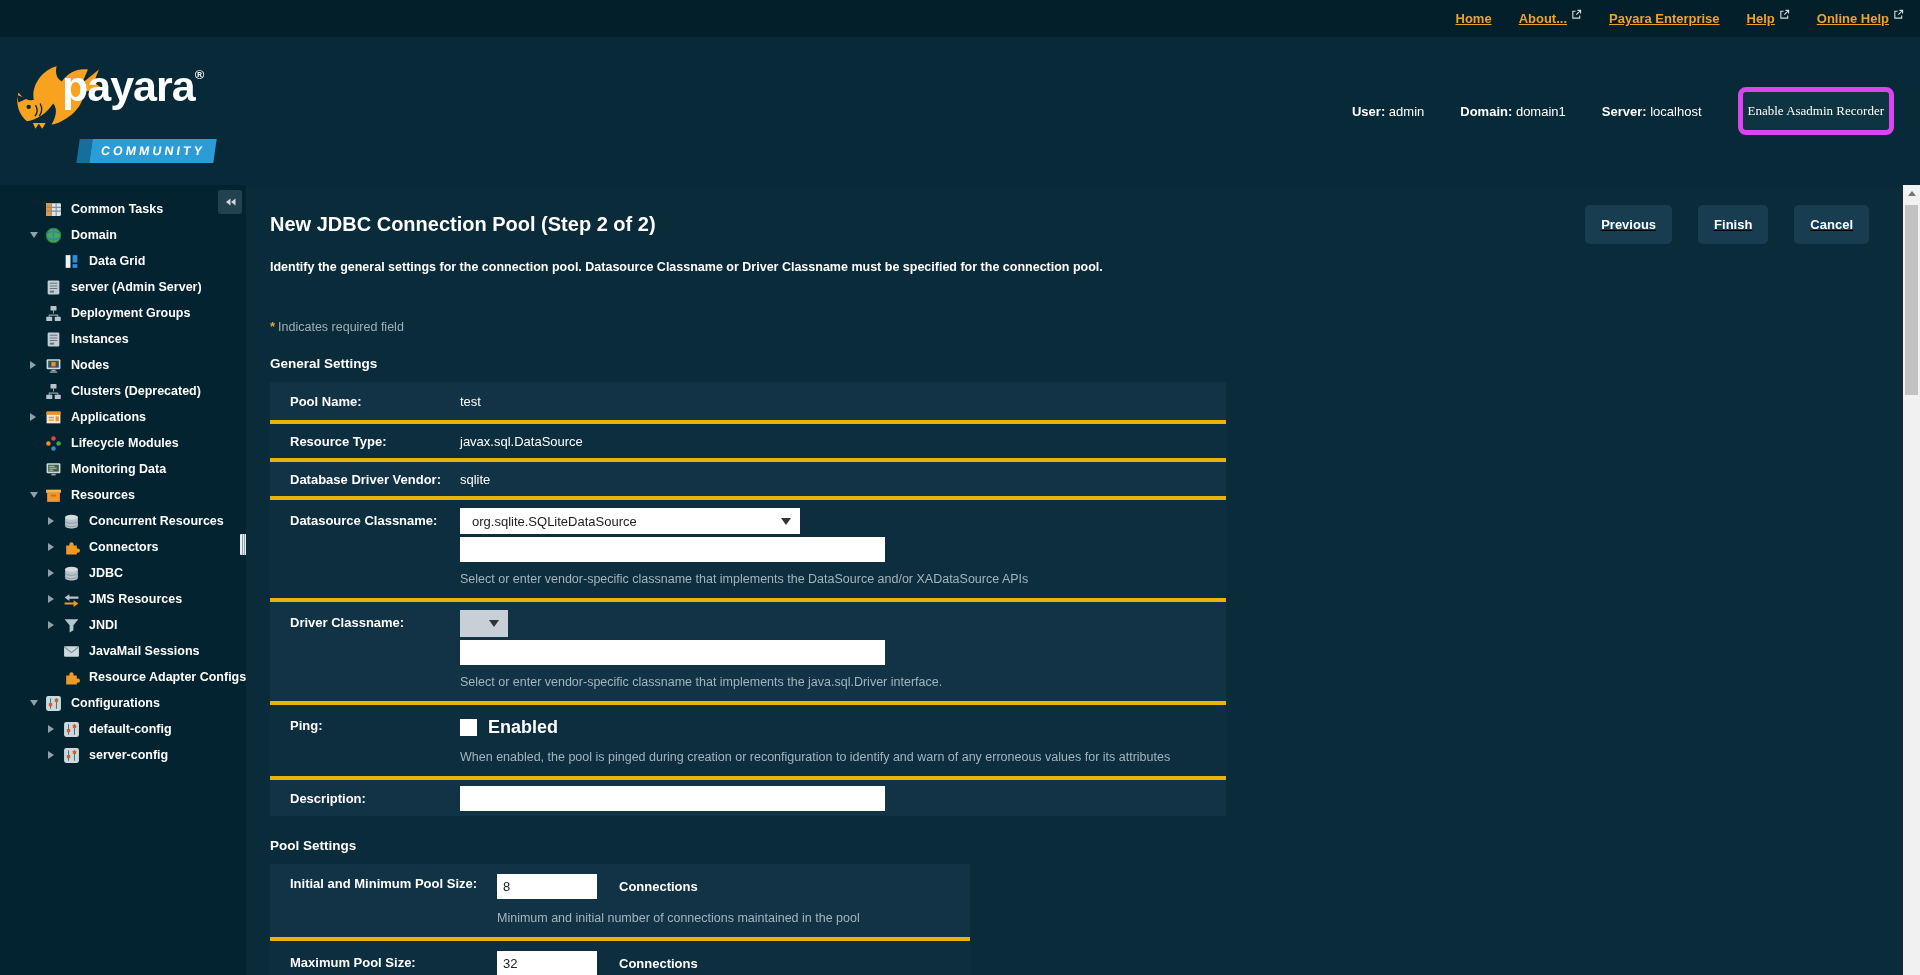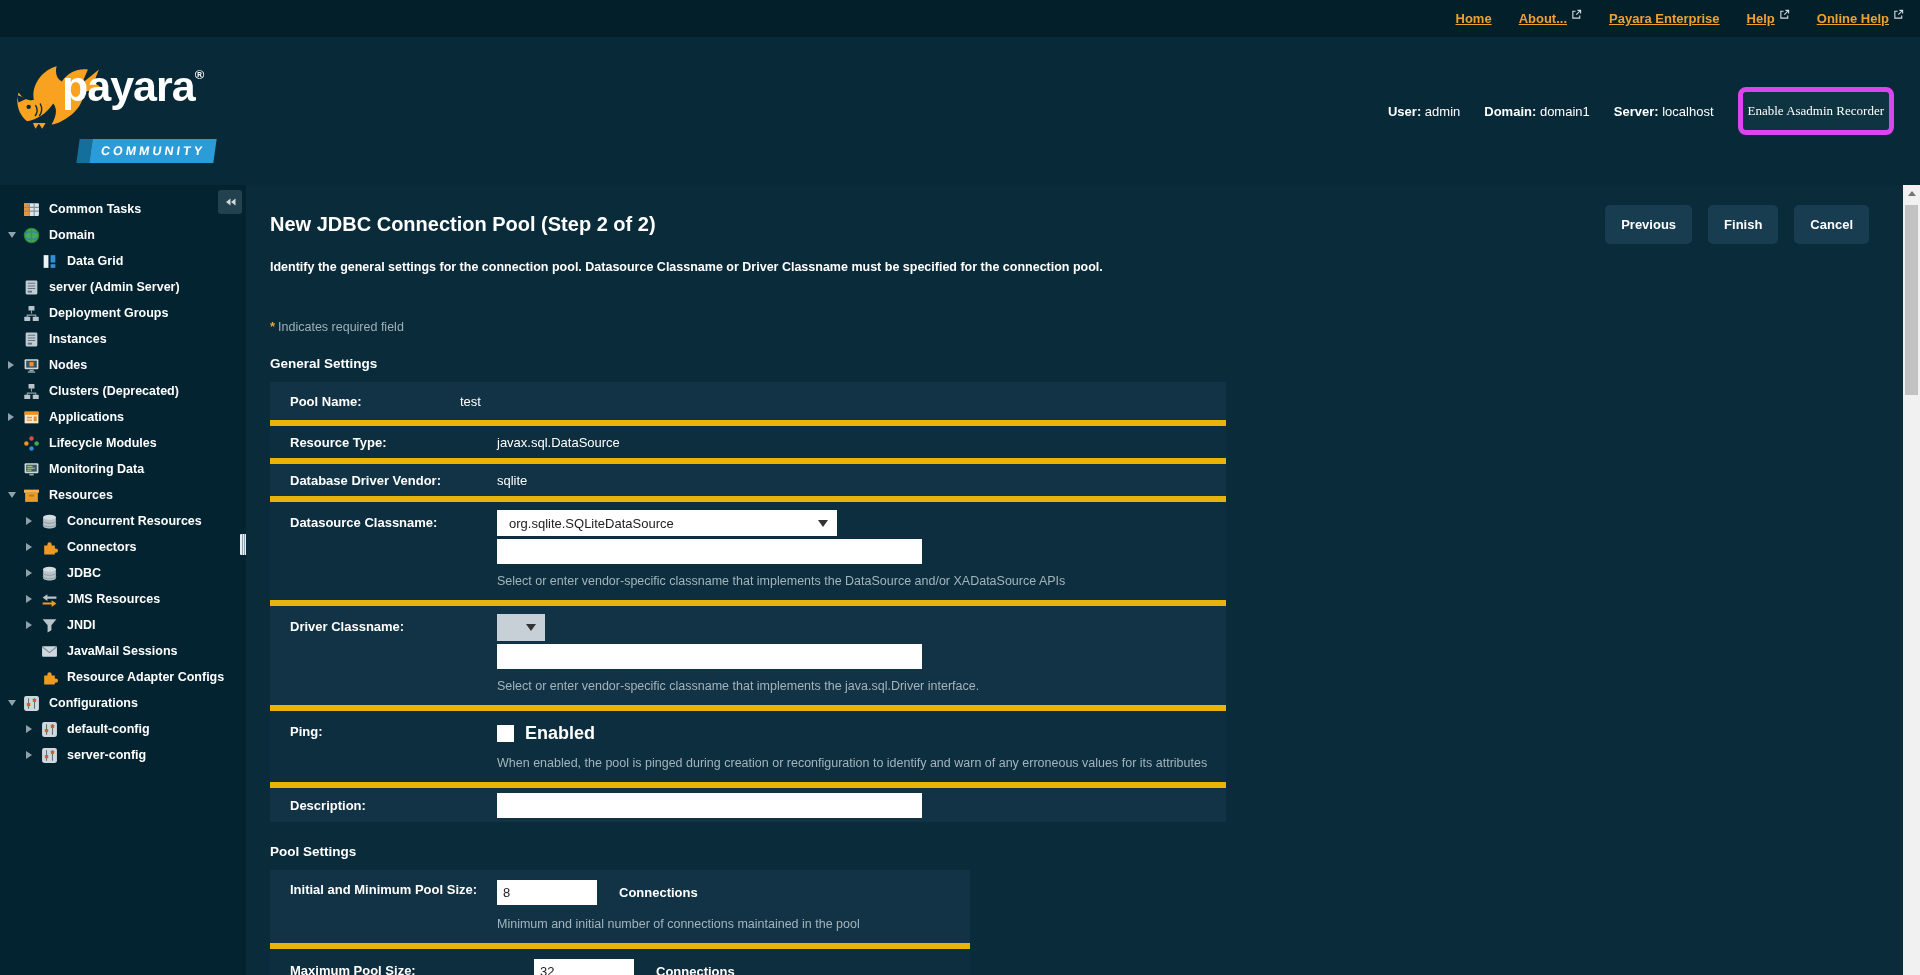--- a/index.html
+++ b/index.html
@@ -25,67 +25,67 @@
 
   
   .header { height: 148px; background: #072938; display: flex; align-items: center; position: relative; }
   .logo { position: relative; width: 195px; height: 116px; margin-left: 16px; flex: none; }
   .fish { position: absolute; left: 0; top: 2px; width: 88px; height: 80px; }
   .brand { position: absolute; left: 46px; top: 9px; font-size: 43px; font-weight: bold; color: #fff; letter-spacing: -1px; }
   .reg { font-size: 13px; font-weight: bold; vertical-align: 22px; letter-spacing: 0; }
   .banner { position: absolute; left: 62px; top: 86px; height: 24px; display: flex; transform: skewX(-8deg); }
   .banner-fold { width: 13px; background: #156f9d; }
   .banner-text { background: #2b9cd7; color: #fff; font-size: 12.5px; font-weight: bold; letter-spacing: 3px; padding: 0 10px; display: flex; align-items: center; }
-  .session { margin-left: auto; display: flex; align-items: center; gap: 24px; margin-right: 26px; color: #fff; font-size: 13px; white-space: nowrap; }
+  .session { margin-left: auto; display: flex; align-items: center; gap: 36px; margin-right: 26px; color: #fff; font-size: 13px; white-space: nowrap; }
   .sess-label { font-weight: bold; }
   .recorder-btn {
     background: #0e3341; border: 5px solid #d946ef; color: #fff; font-size: 13px;
     padding: 11px 5px; border-radius: 8px; cursor: pointer; font-family: Liberation Serif, serif;
   }
 
   
   .sidebar { position: absolute; left: 0; top: 185px; width: 246px; bottom: 0; background: #032330; }
   .collapse-btn {
     position: absolute; top: 5px; right: 4px; width: 24px; height: 24px;
     background: #224250; border-radius: 3px; display: flex; align-items: center; justify-content: center;
     cursor: pointer;
   }
   .tree { padding-top: 11px; }
   .titem {
     display: flex; align-items: center; height: 26px; padding-left: 8px;
-    color: #fff; font-size: 12.5px; font-weight: bold; white-space: nowrap; cursor: pointer;
+    color: #fff; font-size: 12.5px; font-weight: bold; white-space: nowrap; cursor: pointer; margin-left: 22px;
   }
   .titem.lvl1 { padding-left: 26px; }
   .tw { width: 13px; flex: 0 0 13px; display: flex; align-items: center; }
   .tw.right::before { content: ""; border-left: 6px solid #8fa1ab; border-top: 4.5px solid transparent; border-bottom: 4.5px solid transparent; }
   .tw.down::before { content: ""; border-top: 6px solid #8fa1ab; border-left: 4.5px solid transparent; border-right: 4.5px solid transparent; }
   .tico { width: 17px; height: 17px; margin: 0 9px 0 2px; flex: none; }
   .side-thumb {
     position: absolute; left: 240px; top: 349px; width: 7px; height: 21px; border-radius: 1px;
     background: linear-gradient(90deg,#e9edef 0 2px,#8fa1ab 2px 3px,#e9edef 3px 4px,#8fa1ab 4px 5px,#e9edef 5px);
   }
 
   
   .content { position: absolute; left: 246px; top: 185px; right: 17px; bottom: 0; background: #0a2b3a; overflow: hidden; }
   .content-head { display: flex; align-items: center; justify-content: space-between; padding: 20px 34px 0 24px; }
   .page-title { font-size: 20px; font-weight: bold; color: #fff; }
-  .actions { display: flex; gap: 16px; }
+  .actions { display: flex; gap: 26px; text-decoration: underline; }
   .btn {
     background: #183d50; color: #fff; font-size: 13px; font-weight: bold;
     border: none; border-radius: 5px; padding: 12px 16px; cursor: pointer; font-family: inherit;
   }
   .intro { margin: 16px 0 0 24px; color: #fff; font-size: 12.5px; font-weight: bold; }
   .req-note { margin: 45px 0 0 24px; font-size: 12.5px; color: #9fb0ba; }
   .req-star { color: #e8a33d; font-weight: bold; margin-right: 3px; font-size: 13px; }
   .sec-heading { margin: 22px 0 0 24px; color: #fff; font-size: 13.5px; font-weight: bold; }
 
   .gtable { margin: 11px 0 0 24px; width: 956px; }
   .ptable { margin: 11px 0 0 24px; width: 700px; }
   .row { display: flex; }
-  .row + .row { border-top: 6px solid #eab308; gap: 37px; }
+  .row + .row { border-top: 4px solid #eab308; }
   .row.light { background: #123345; }
   .row.dark { background: #0d2e3e; }
   .row.h38 { height: 38px; align-items: center; }
   .rlabel { flex: 0 0 190px; padding-left: 20px; font-weight: bold; font-size: 13px; color: #fff; }
   .plabel { flex: 0 0 227px; padding-left: 20px; font-weight: bold; font-size: 13px; color: #fff; }
   .rval { color: #fff; font-size: 13px; }
   .block { }
   .block .rlabel { padding-top: 13px; }
   .help { color: #a3b4bd; font-size: 12.5px; }
 

